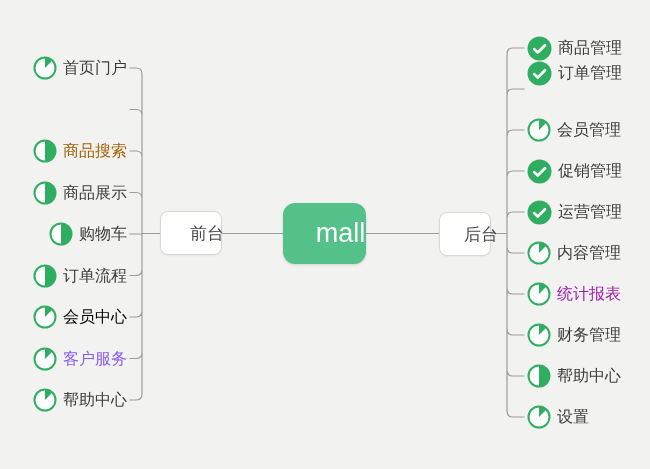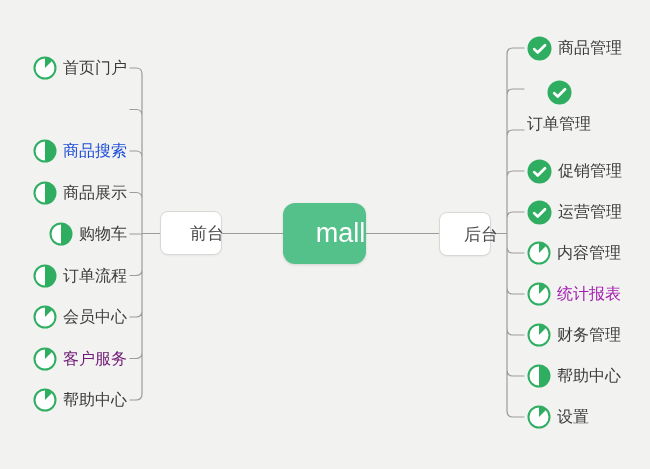--- a/index.html
+++ b/index.html
@@ -68,21 +68,21 @@
       </span>
       <span class="lbl" style="color: rgb(59, 59, 59);">首页门户</span>
     </div>
     <div class="topic" style="top: 138px; right: 523px;">
       <span class="ic">
         <svg width="24" height="24" viewBox="0 0 24 24">
           <circle cx="12" cy="12" r="10.5" fill="#ffffff" stroke="#2fae61" stroke-width="2"></circle>
           <path d="M12 12 L12 1.5 A10.5 10.5 0 0 1 12.00 22.50 Z" fill="#2fae61"></path>
         </svg>
       </span>
-      <span class="lbl" style="color: #1d4ed8;">商品搜索</span>
+      <span class="lbl" style="color: #a16207;">商品搜索</span>
     </div>
     <div class="topic" style="top: 179.5px; right: 523px;">
       <span class="ic">
         <svg width="24" height="24" viewBox="0 0 24 24">
           <circle cx="12" cy="12" r="10.5" fill="#ffffff" stroke="#2fae61" stroke-width="2"></circle>
           <path d="M12 12 L12 1.5 A10.5 10.5 0 0 1 12.00 22.50 Z" fill="#2fae61"></path>
         </svg>
       </span>
       <span class="lbl" style="color: rgb(59, 59, 59);">商品展示</span>
     </div>
@@ -104,58 +104,67 @@
       </span>
       <span class="lbl" style="color: rgb(59, 59, 59);">订单流程</span>
     </div>
     <div class="topic" style="top: 304px; right: 523px;">
       <span class="ic">
         <svg width="24" height="24" viewBox="0 0 24 24">
           <circle cx="12" cy="12" r="10.5" fill="#ffffff" stroke="#2fae61" stroke-width="2"></circle>
           <path d="M12 12 L12 1.5 A10.5 10.5 0 0 1 19.42 4.58 Z" fill="#2fae61"></path>
         </svg>
       </span>
-      <span class="lbl" style="color: #404040;">会员中心</span>
+      <span class="lbl" style="color: #000000;">会员中心</span>
     </div>
     <div class="topic" style="top: 345.5px; right: 523px;">
       <span class="ic">
         <svg width="24" height="24" viewBox="0 0 24 24">
           <circle cx="12" cy="12" r="10.5" fill="#ffffff" stroke="#2fae61" stroke-width="2"></circle>
           <path d="M12 12 L12 1.5 A10.5 10.5 0 0 1 19.42 4.58 Z" fill="#2fae61"></path>
         </svg>
       </span>
-      <span class="lbl" style="color: #701a75; text-align: right;">客户服务</span>
+      <span class="lbl" style="color: #8b5cf6; text-align: right;">客户服务</span>
     </div>
     <div class="topic" style="top: 387px; right: 523px;">
       <span class="ic">
         <svg width="24" height="24" viewBox="0 0 24 24">
           <circle cx="12" cy="12" r="10.5" fill="#ffffff" stroke="#2fae61" stroke-width="2"></circle>
           <path d="M12 12 L12 1.5 A10.5 10.5 0 0 1 19.42 4.58 Z" fill="#2fae61"></path>
         </svg>
       </span>
       <span class="lbl" style="color: rgb(59, 59, 59);">帮助中心</span>
     </div>
     <div class="topic" style="top: 35px; left: 527px;">
       <span class="ic">
         <svg width="25" height="25" viewBox="0 0 25 25">
           <circle cx="12.5" cy="12.5" r="12" fill="#2fae61"></circle>
           <path d="M7.2 13.1 l3.5 3.4 L18 9.2" fill="none" stroke="#ffffff" stroke-width="2.7" stroke-linecap="round" stroke-linejoin="round"></path>
         </svg>
       </span>
       <span class="lbl" style="color: rgb(59, 59, 59);">商品管理</span>
     </div>
-    <div class="topic" style="top: 80px; left: 527px; flex-direction: column;">
+    <div class="topic" style="top: 60px; left: 527px;">
       <span class="ic">
         <svg width="25" height="25" viewBox="0 0 25 25">
           <circle cx="12.5" cy="12.5" r="12" fill="#2fae61"></circle>
           <path d="M7.2 13.1 l3.5 3.4 L18 9.2" fill="none" stroke="#ffffff" stroke-width="2.7" stroke-linecap="round" stroke-linejoin="round"></path>
         </svg>
       </span>
       <span class="lbl" style="color: rgb(59, 59, 59);">订单管理</span>
     </div>
+    <div class="topic" style="top: 117px; left: 527px;">
+      <span class="ic">
+        <svg width="24" height="24" viewBox="0 0 24 24">
+          <circle cx="12" cy="12" r="10.5" fill="#ffffff" stroke="#2fae61" stroke-width="2"></circle>
+          <path d="M12 12 L12 1.5 A10.5 10.5 0 0 1 19.42 4.58 Z" fill="#2fae61"></path>
+        </svg>
+      </span>
+      <span class="lbl" style="color: rgb(59, 59, 59);">会员管理</span>
+    </div>
     <div class="topic" style="top: 158px; left: 527px;">
       <span class="ic">
         <svg width="25" height="25" viewBox="0 0 25 25">
           <circle cx="12.5" cy="12.5" r="12" fill="#2fae61"></circle>
           <path d="M7.2 13.1 l3.5 3.4 L18 9.2" fill="none" stroke="#ffffff" stroke-width="2.7" stroke-linecap="round" stroke-linejoin="round"></path>
         </svg>
       </span>
       <span class="lbl" style="color: rgb(59, 59, 59);">促销管理</span>
     </div>
     <div class="topic" style="top: 199px; left: 527px;">

